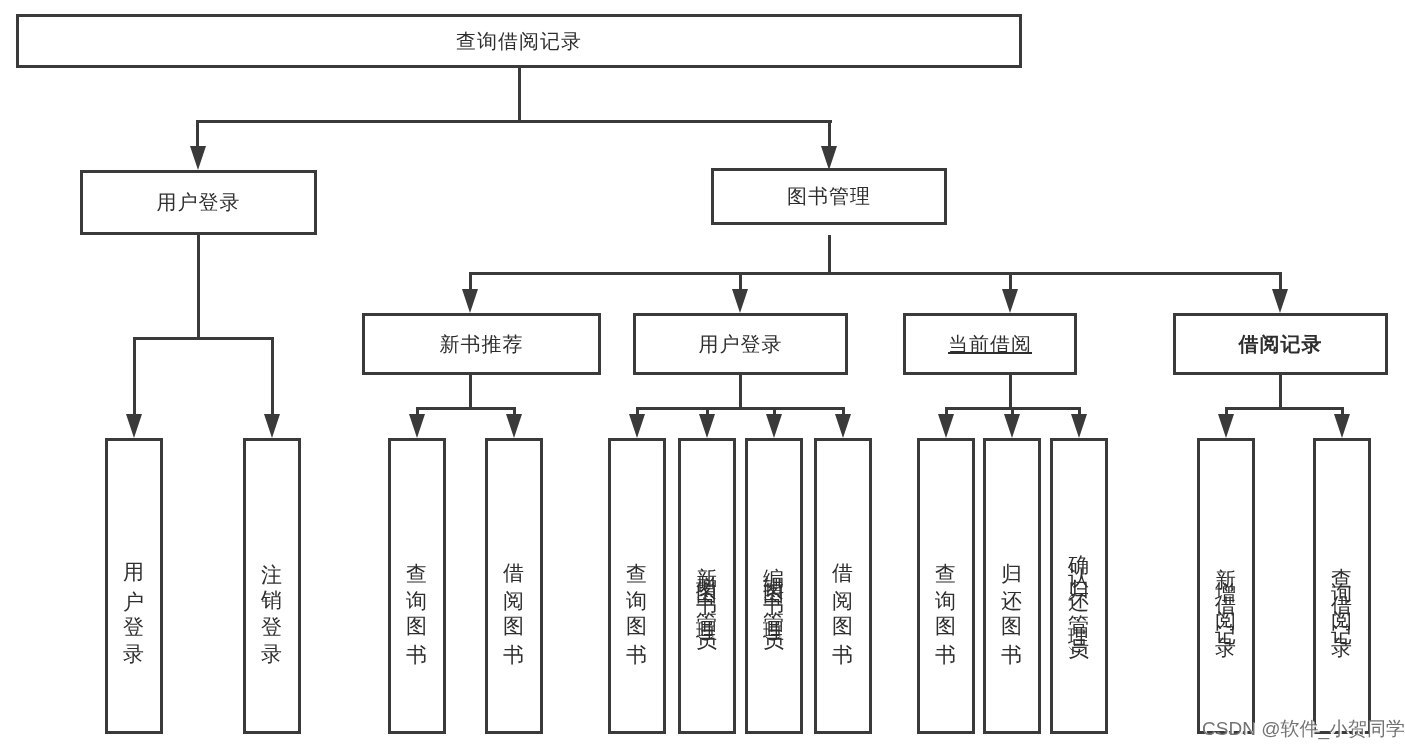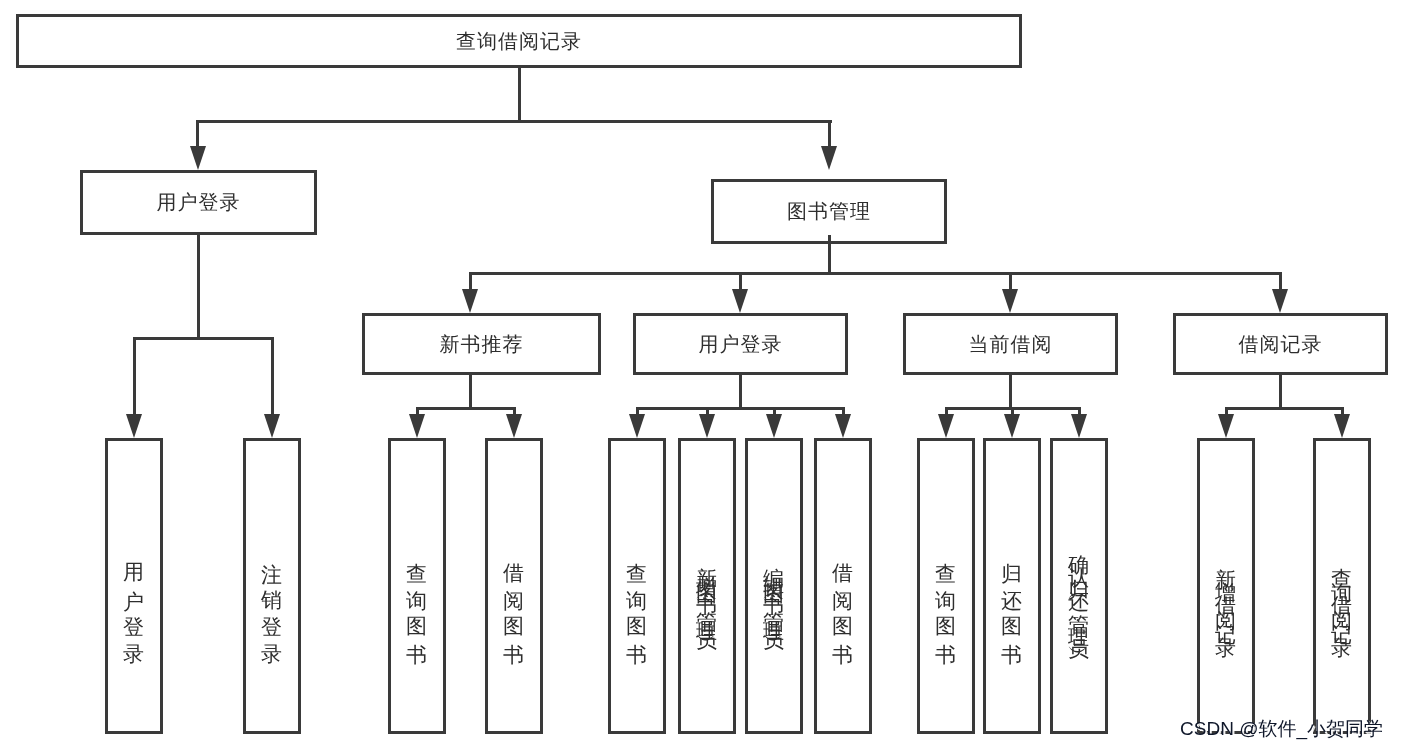--- a/index.html
+++ b/index.html
@@ -54,24 +54,24 @@
     position: absolute;
     width: 0;
     height: 0;
     border-left: 8px solid transparent;
     border-right: 8px solid transparent;
     border-top: 24px solid #3a3a3a;
   }
   
   #watermark {
     position: absolute;
-    right: 22px;
+    right: 0;
     bottom: 5px;
     font-size: 19px;
-    color: #0f172a;
+    color: #737373;
     text-shadow: 1px 1px 0 #ffffff, 2px 2px 0 rgba(255,255,255,0.85);
     z-index: 10;
     white-space: nowrap;
   }
 </style>
 </head>
 <body>
 
 <div id="canvas">
 
@@ -82,21 +82,21 @@
   <div class="v-line" style="left:518px; top:68px; height:52px;"></div>
   <div class="h-line" style="left:197px; top:120px; width:635px;"></div>
   <div class="v-line" style="left:196px; top:120px; height:28px;"></div>
   <div class="v-line" style="left:828px; top:120px; height:28px;"></div>
   <div class="arrow-down" style="left:190px; top:146px;"></div>
   <div class="arrow-down" style="left:821px; top:146px;"></div>
 
   <div class="node" style="left:80px; top:170px; width:237px; height:65px;">
     <span class="h-label">用户登录</span>
   </div>
-  <div class="node" style="left:711px; top:179px; width:236px; height:65px;">
+  <div class="node" style="left:711px; top:168px; width:236px; height:57px;">
     <span class="h-label">图书管理</span>
   </div>
 
   <div class="v-line" style="left:197px; top:235px; height:104px;"></div>
   <div class="h-line" style="left:133px; top:337px; width:141px;"></div>
   <div class="v-line" style="left:133px; top:337px; height:78px;"></div>
   <div class="v-line" style="left:271px; top:337px; height:78px;"></div>
   <div class="arrow-down" style="left:126px; top:414px;"></div>
   <div class="arrow-down" style="left:264px; top:414px;"></div>
 
@@ -110,24 +110,24 @@
   <div class="arrow-down" style="left:732px; top:289px;"></div>
   <div class="arrow-down" style="left:1002px; top:289px;"></div>
   <div class="arrow-down" style="left:1272px; top:289px;"></div>
 
   <div class="node" style="left:362px; top:313px; width:239px; height:62px;">
     <span class="h-label">新书推荐</span>
   </div>
   <div class="node" style="left:633px; top:313px; width:215px; height:62px;">
     <span class="h-label">用户登录</span>
   </div>
-  <div class="node" style="left:903px; top:313px; width:215px; height:62px;">
+  <div class="node" style="left:903px; top:313px; width:174px; height:62px;text-decoration:underline;">
     <span class="h-label">当前借阅</span>
   </div>
-  <div class="node" style="left:1173px; top:313px; width:215px; height:62px;">
+  <div class="node" style="left:1173px; top:313px; width:215px; height:62px;font-weight:bold;">
     <span class="h-label">借阅记录</span>
   </div>
 
   <div class="v-line" style="left:469px; top:375px; height:34px;"></div>
   <div class="h-line" style="left:416px; top:407px; width:100px;"></div>
   <div class="v-line" style="left:416px; top:407px; height:10px;"></div>
   <div class="v-line" style="left:513px; top:407px; height:10px;"></div>
   <div class="arrow-down" style="left:409px; top:414px;"></div>
   <div class="arrow-down" style="left:506px; top:414px;"></div>
 

